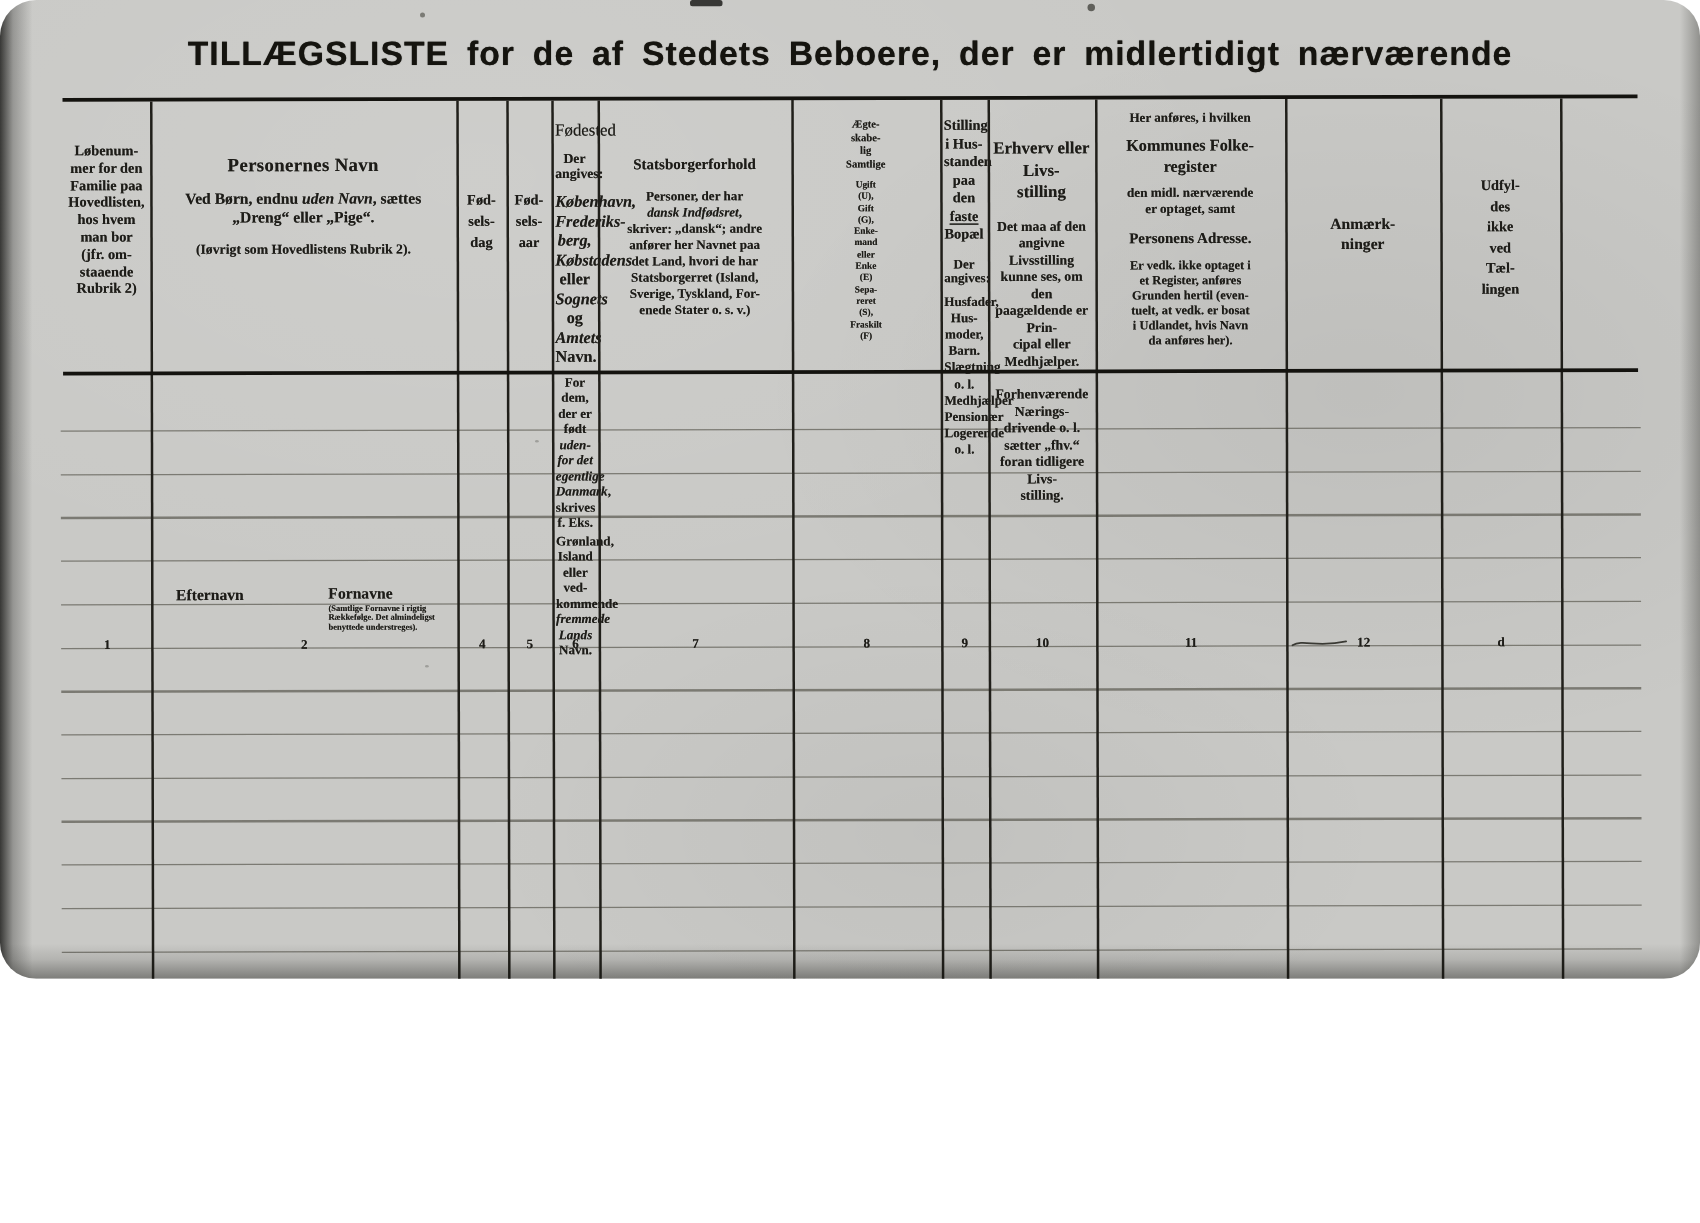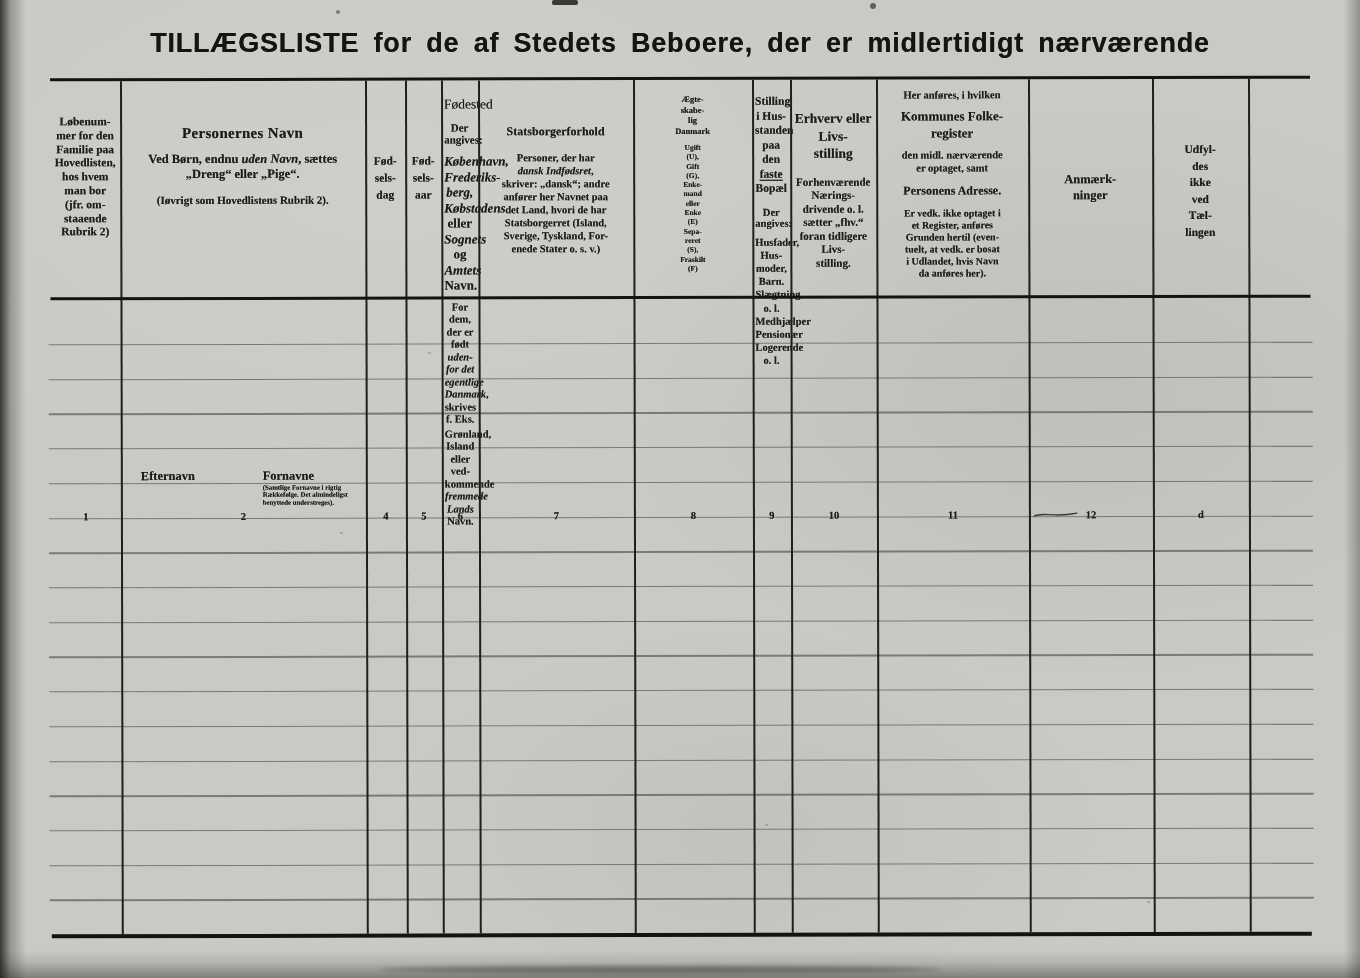--- a/index.html
+++ b/index.html
@@ -1,24 +1,24 @@
 <!DOCTYPE html>
 <html><head>
 <meta charset="utf-8">
 <style>
   html,body{margin:0;padding:0;}
   body{width:1360px;height:978px;overflow:hidden;
     font-family:"Liberation Serif", serif;}
-  .sheet{position:relative;width:1360px;height:978px;overflow:hidden;
+  .sheet{position:relative;width:1360px;height:783px;overflow:hidden;
     background:
       radial-gradient(900px 500px at 28% 18%, rgba(255,255,255,.09), transparent 70%),
       radial-gradient(700px 420px at 80% 40%, rgba(0,0,0,.05), transparent 70%),
       radial-gradient(520px 300px at 55% 85%, rgba(0,0,0,.04), transparent 70%),
       #c9c9c6;
-    color:#1d1c18;}
+    color:#1d1c18;border-radius:29px;}
   .title{position:absolute;top:28px;left:50px;width:1260px;margin:0;text-align:center;
     font-family:"Liberation Sans", sans-serif;font-size:27px;font-weight:700;color:#15140f;
     letter-spacing:.8px;word-spacing:6px;text-shadow:0 0 .6px rgba(20,20,15,.8);}
   .table{position:absolute;left:50px;top:77px;width:1260px;
     border-top:3px solid #14130f;border-bottom:4px solid #14130f;
     transform:rotate(-0.12deg);transform-origin:50% 0;}
   .vline{position:absolute;top:0;bottom:0;width:2px;background:#201f1a;z-index:3;}
   .header{display:grid;grid-template-columns:70px 245px 40px 36px 37px 155px 119px 38px 86px 152px 124px 96px 62px;
     height:216px;position:relative;z-index:2;}
   .col{position:relative;text-align:center;box-sizing:border-box;padding:0 3px;
@@ -177,21 +177,21 @@
 Statsborgerret (Island,
 Sverige, Tyskland, For-
 enede Stater o. s. v.)</span></div>
         <div class="num">7</div>
       </div>
 
       <div class="col c8">
         <div class="htitle pre">Ægte-
 skabe-
 lig
-Danmark</div>
+Samtlige</div>
         <div class="desc pre">Ugift
 (U),
 Gift
 (G),
 Enke-
 mand
 eller
 Enke
 (E)
 Sepa-
@@ -213,20 +213,24 @@
 Slægtning o. l.
 Medhjælper
 Pensionær
 Logerende o. l.</div>
         <div class="num">9</div>
       </div>
 
       <div class="col c10">
         <div class="htitle pre">Erhverv eller Livs-
 stilling</div>
+        <div class="p pre">Det maa af den angivne
+Livsstilling kunne ses, om
+den paagældende er Prin-
+cipal eller Medhjælper.</div>
         <div class="p pre">Forhenværende Nærings-
 drivende o. l. sætter „fhv.“
 foran tidligere Livs-
 stilling.</div>
         <div class="num">10</div>
       </div>
 
       <div class="col c11">
         <div class="intro">Her anføres, i hvilken</div>
         <div class="htitle pre">Kommunes Folke-

